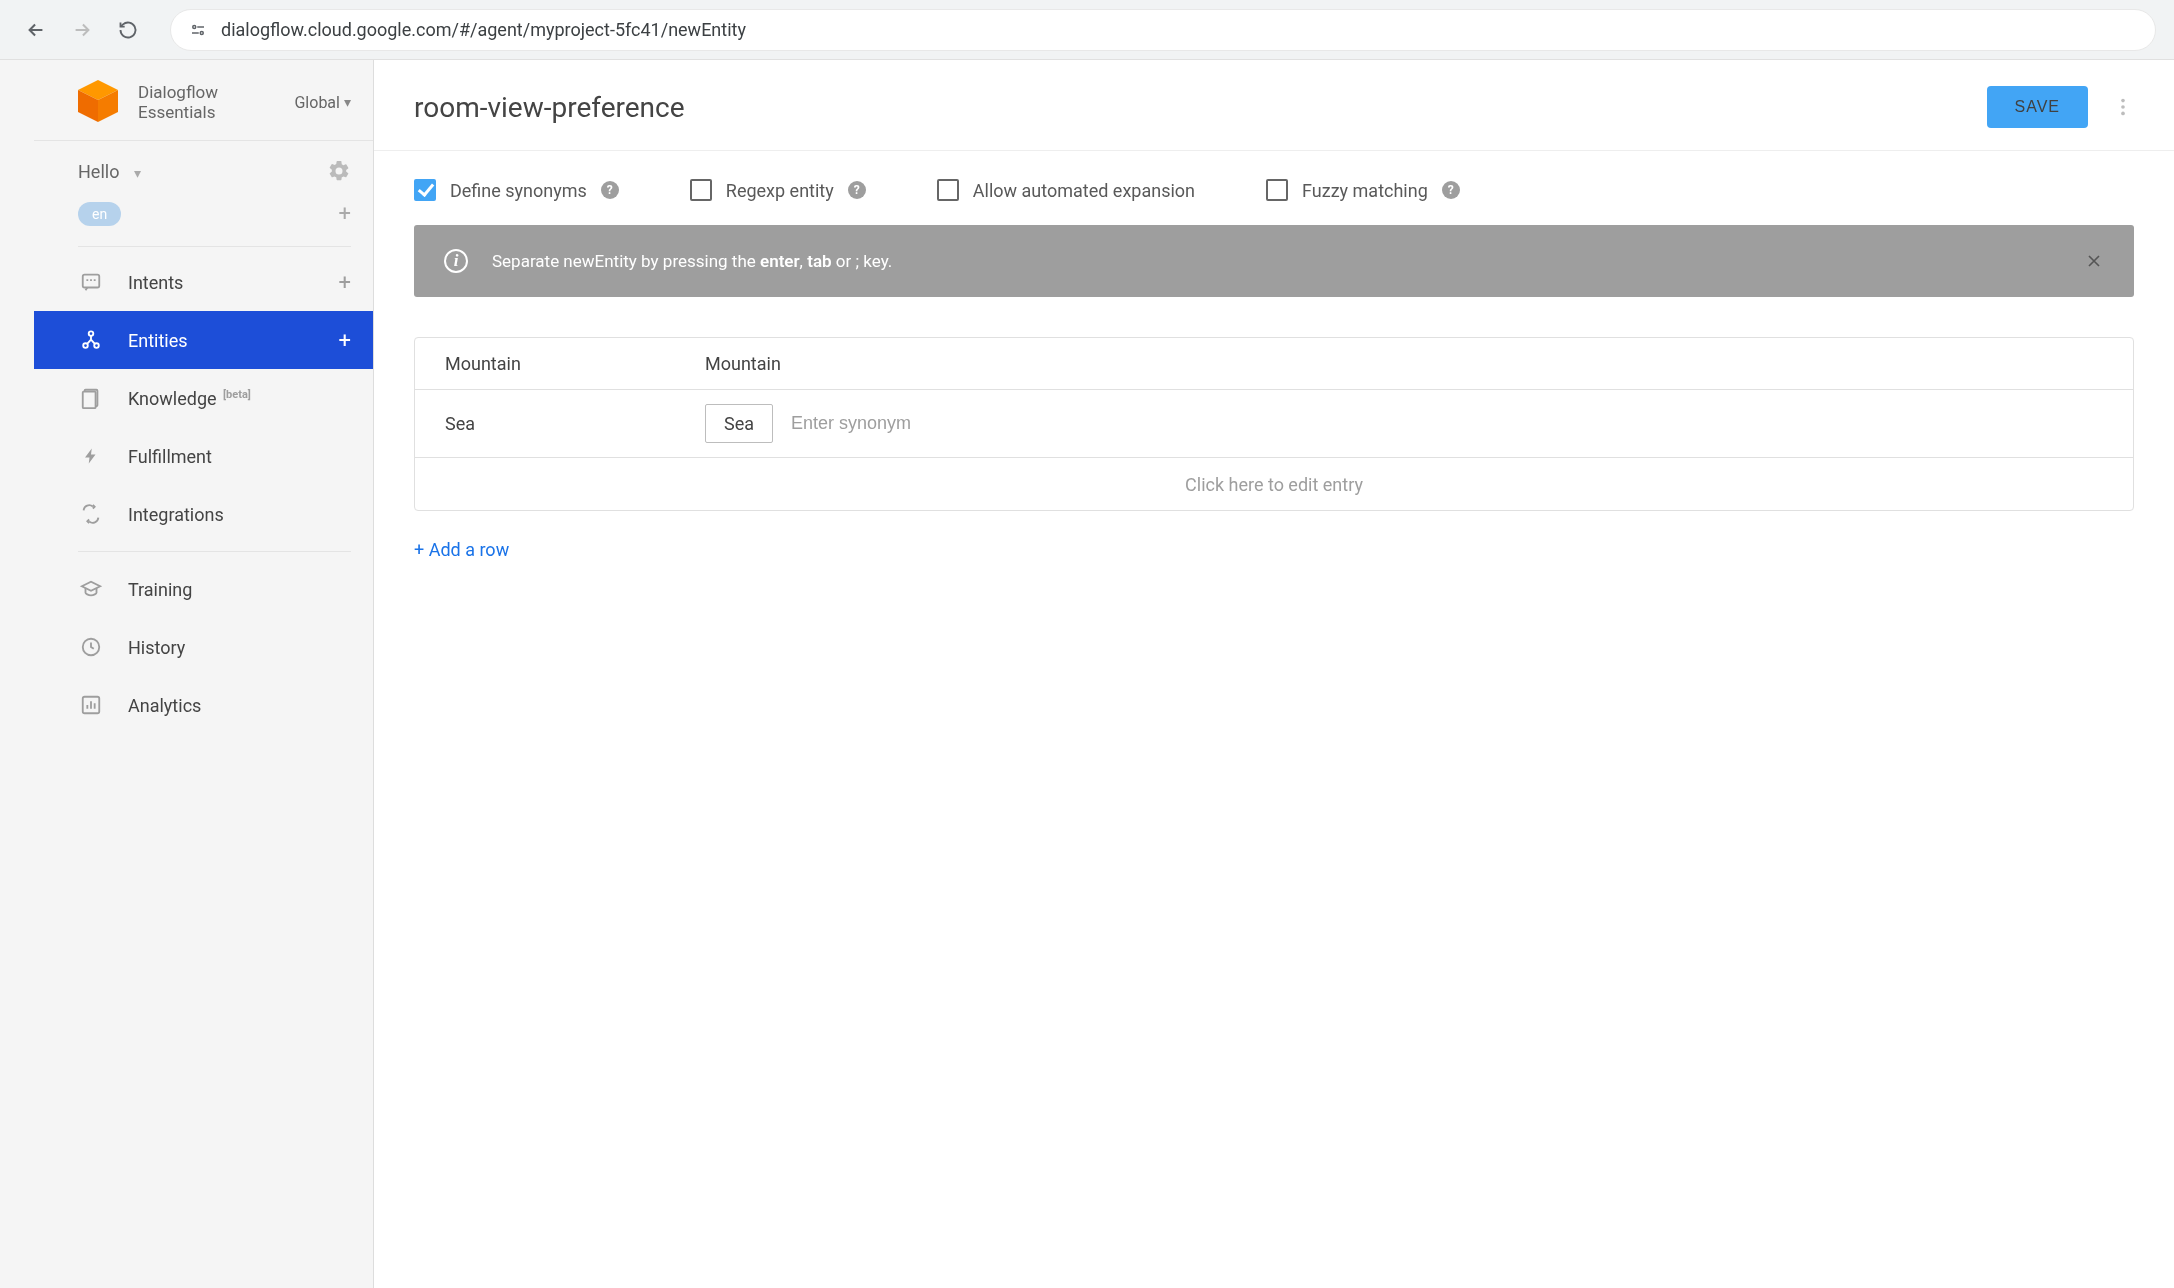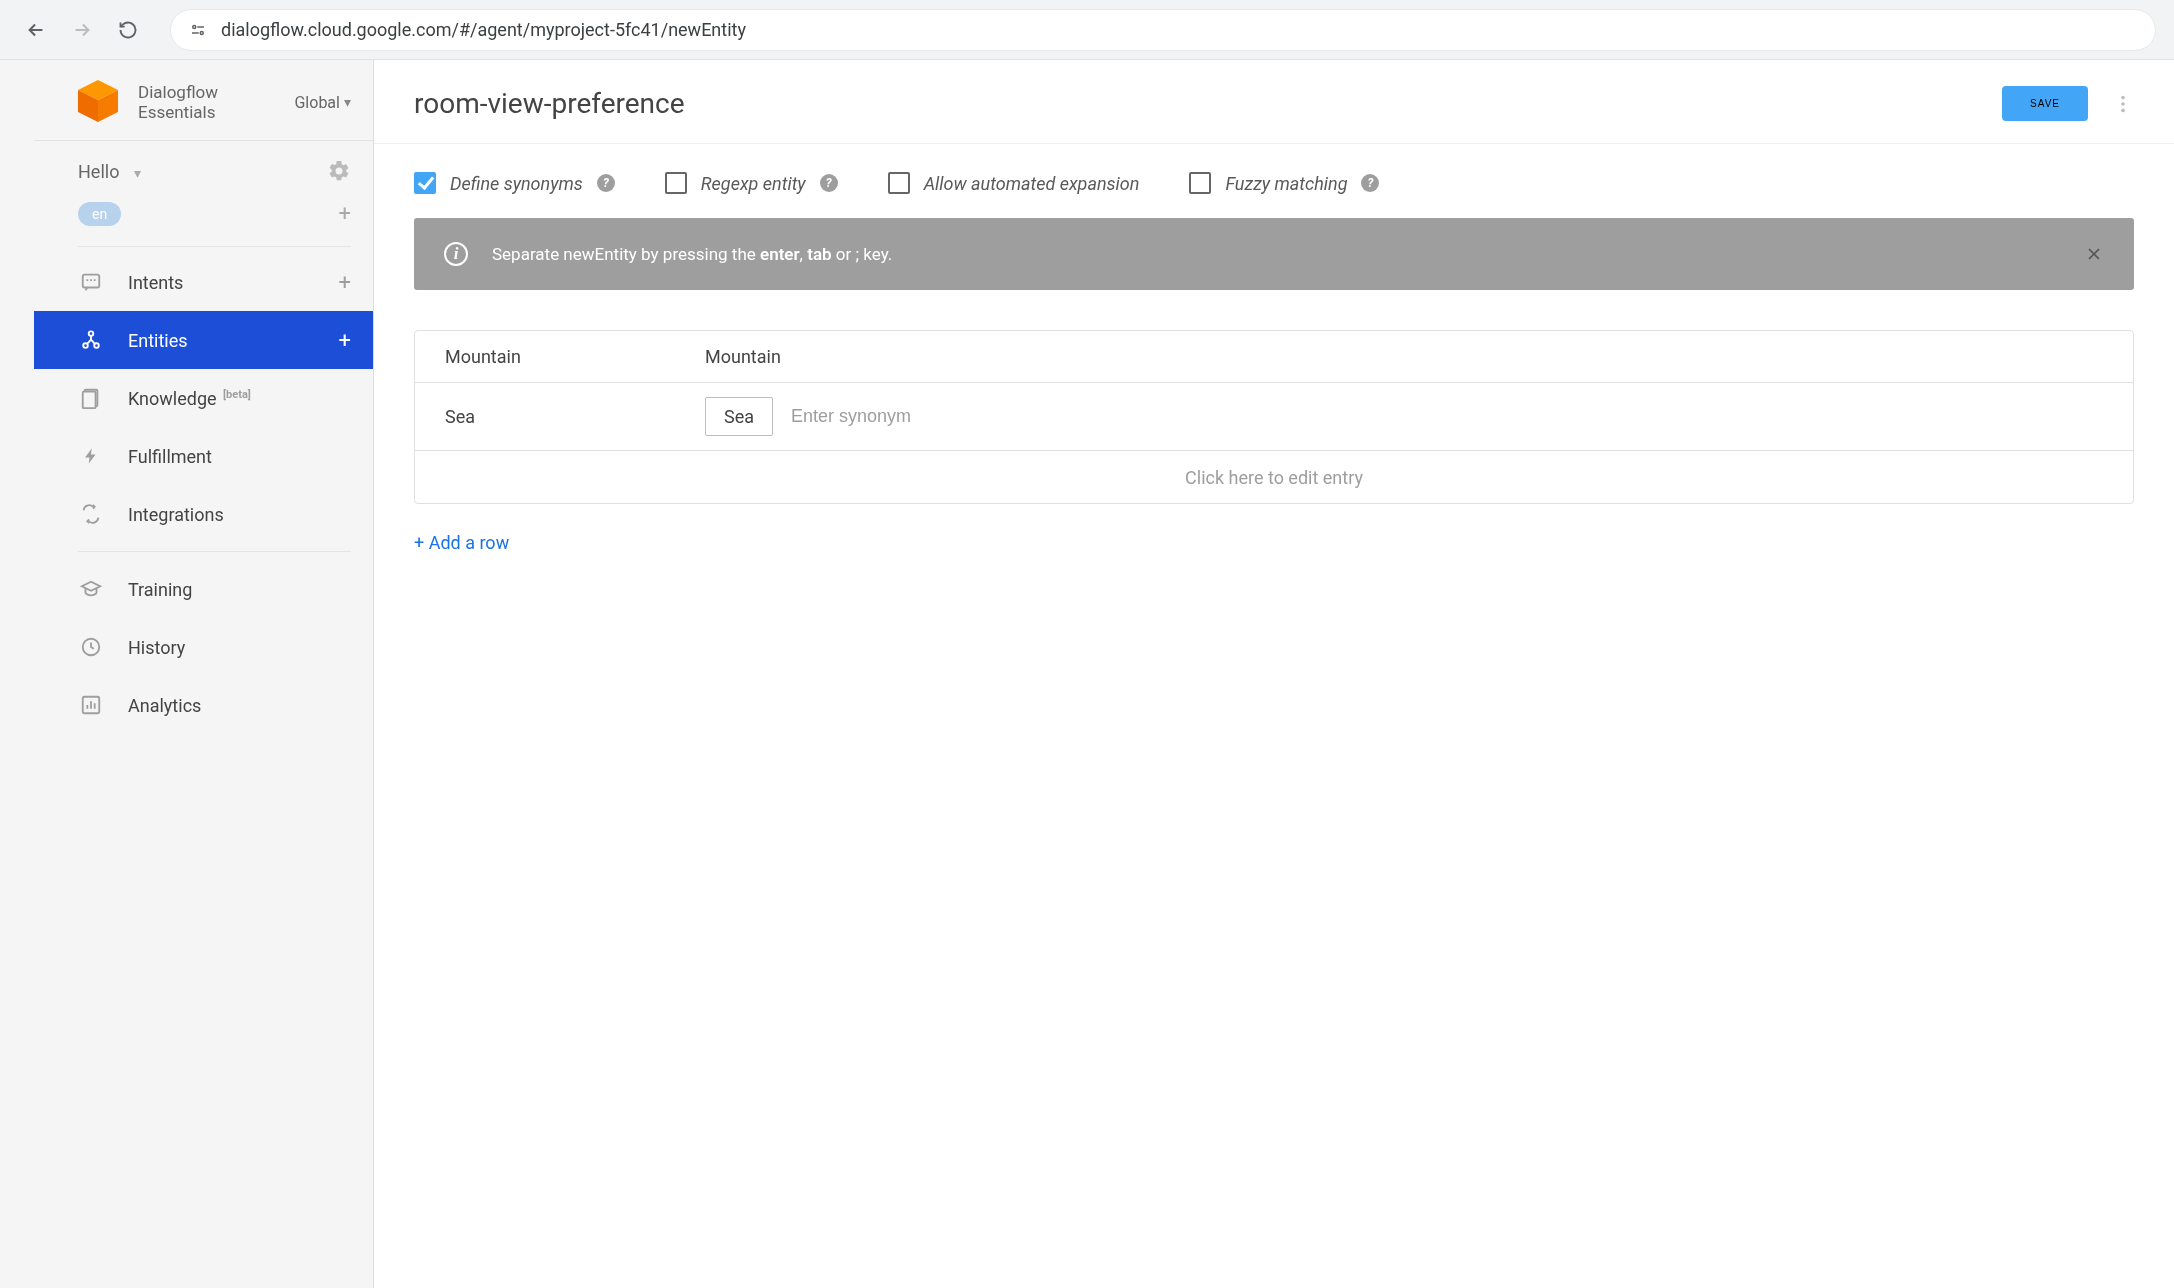--- a/index.html
+++ b/index.html
@@ -100,31 +100,30 @@
 
 
 .main-header {
   display: flex; align-items: center;
   padding: 26px 40px 22px 40px;
   border-bottom: 1px solid #eee;
 }
 .entity-title { font-size: 28px; color: #444; font-weight: 400; }
 .main-header .spacer { flex: 1; }
 .save-btn {
-  background: #42a5f5; color: #000000;
-  padding: 12px 28px; font-size: 10px; letter-spacing: 1px;
+  background: #42a5f5; color: #404040;
+  padding: 12px 28px; font-size: 16px; letter-spacing: 1px;
   border: none; border-radius: 4px; cursor: pointer;
 }
 .main-menu-btn { margin-left: 24px; color: #bdbdbd; display:flex; }
 
 
 .options-row {
-  display: flex; align-items: center; gap: 50px;
+  display: flex; align-items: center; gap: 71px;
   padding: 28px 40px 24px 40px;
-  font-style: italic;
 }
 .option {
   display: flex; align-items: center; gap: 14px;
   font-size: 18px; color: #595959;
 }
 .checkbox {
   width: 22px; height: 22px; border: 2.5px solid #666; border-radius: 2px;
   display: flex; align-items: center; justify-content: center;
   cursor: pointer; flex-shrink: 0;
   background: #fff;

